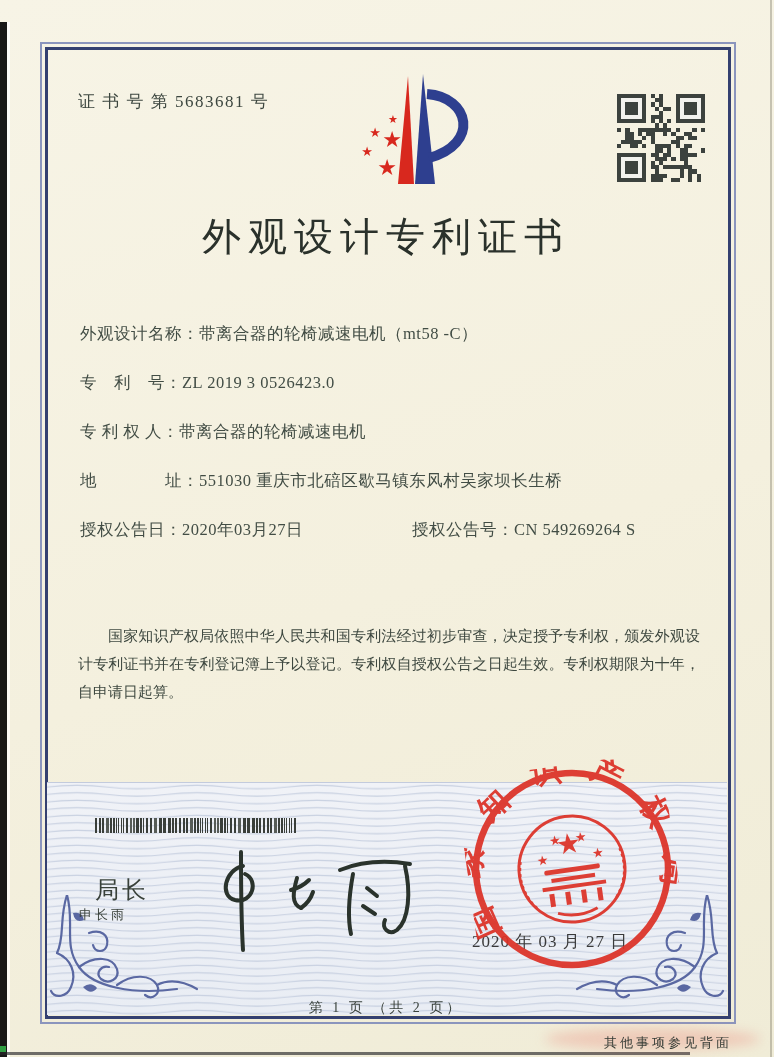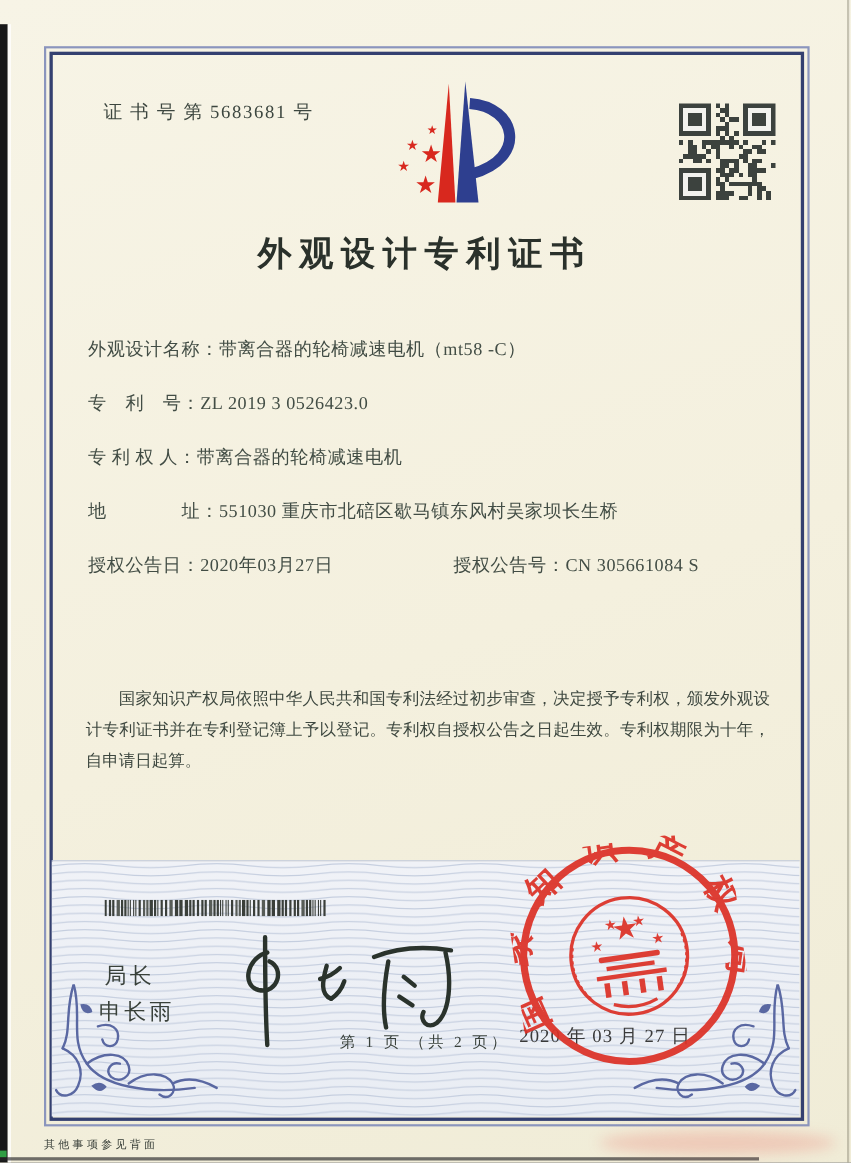--- a/index.html
+++ b/index.html
@@ -10,48 +10,48 @@
   
   .scan-left{left:0;top:22px;width:7px;height:1035px;background:#181818;}
   .scan-left-sliver{left:7px;top:22px;width:3px;height:1035px;background:rgba(255,255,255,.75);}
   .scan-bottom{left:0;top:1052px;width:690px;height:3px;background:#26262a;opacity:.65;}
   .scan-green{left:0;top:1046px;width:6px;height:6px;background:#2f9e44;}
   .scan-right{right:2px;top:0;width:2px;height:100%;background:rgba(110,105,85,.35);}
   
   .frame-outer{left:40px;top:42px;width:692px;height:978px;border:2px solid #8b95bd;}
   .frame-inner{left:45px;top:47px;width:680px;height:966px;border:3px solid #344070;}
   
-  .cert-no{left:78px;top:90px;font-size:17px;letter-spacing:1.5px;color:#3c463f;margin-left:16px;}
+  .cert-no{left:78px;top:90px;font-size:17px;letter-spacing:1.5px;color:#3c463f;}
   .logo{left:330px;top:70px;width:150px;height:128px;}
   .logo-star{position:absolute;color:#d8281e;transform:translate(-50%,-50%);line-height:1;}
   .qr{left:617px;top:94px;width:88px;height:88px;}
-  .title{left:40px;top:210px;width:692px;text-align:center;font-size:31px;font-weight:700;
+  .title{left:40px;top:210px;width:692px;text-align:center;font-size:39px;font-weight:400;
     letter-spacing:7px;color:#2a312b;}
   
-  .fields{left:80px;top:308px;width:616px;display:flex;flex-direction:column;gap:30px;
+  .fields{left:80px;top:324px;width:616px;display:flex;flex-direction:column;gap:30px;
     font-size:16.5px;letter-spacing:.5px;line-height:19px;color:#424d45;}
   .frow{position:relative;white-space:nowrap;}
   .grant-b{position:absolute;left:332px;top:0;}
   
   .paras{left:78px;top:622px;width:622px;font-size:15px;line-height:28px;color:#3d473f;}
   .paras p{margin:0;text-indent:2em;text-align:justify;}
   
   .panel{left:47px;top:782px;width:680px;height:232px;background:linear-gradient(#f0f2f7,#e9edf4);overflow:hidden;border-top:1px solid #c3cbdd;}
   .panel .wave{position:absolute;left:0;top:0;width:100%;height:100%;}
   .flourish{position:absolute;bottom:2px;width:150px;height:118px;}
   .flourish.fl-left{left:2px;}
   .flourish.fl-right{right:2px;transform:scaleX(-1);}
   .barcode{left:95px;top:818px;width:205px;height:15px;}
-  .sig-role{left:95px;top:874px;font-size:20px;letter-spacing:3px;color:#39413a;}
-  .sig-name{left:90px;top:906px;font-size:20px;letter-spacing:3px;color:#39413a;}
+  .sig-role{left:95px;top:874px;font-size:24px;letter-spacing:3px;color:#39413a;}
+  .sig-name{left:79px;top:906px;font-size:13px;letter-spacing:3px;color:#39413a;}
   .signature{left:205px;top:846px;width:215px;height:108px;}
   .seal-date{left:472px;top:930px;font-size:17px;letter-spacing:1px;color:#3a3a3a;}
   .seal{left:468px;top:765px;width:208px;height:208px;transform:rotate(-8deg);}
-  .footer-page{left:40px;top:939px;width:692px;text-align:center;font-size:14px;letter-spacing:3px;color:#39413b;}
-  .footer-note{left:40px;top:1034px;width:692px;text-align:left;font-size:10px;letter-spacing:3px;color:#343b35;}
+  .footer-page{left:40px;top:999px;width:692px;text-align:center;font-size:14px;letter-spacing:3px;color:#39413b;}
+  .footer-note{left:40px;top:1034px;width:692px;text-align:right;font-size:13px;letter-spacing:3px;color:#343b35;}
   .bleed{left:545px;top:1028px;width:215px;height:22px;background:rgba(235,115,105,.28);filter:blur(6px);border-radius:50%;}
 </style>
 </head>
 <body>
 
 <div class="stage">
 
   <div class="abs scan-left"></div>
   <div class="abs scan-left-sliver"></div>
   <div class="abs scan-bottom"></div>
@@ -216,21 +216,21 @@
     </div>
     <div class="frow">
       <span>专 利 权 人：</span><span>带离合器的轮椅减速电机</span>
     </div>
     <div class="frow">
       <span>地　　　　址：</span><span>551030 重庆市北碚区歇马镇东风村吴家坝长生桥</span>
     </div>
     <div class="frow">
       <span>授权公告日：</span><span>2020年03月27日</span>
       <span class="grant-b">
-        <span>授权公告号：</span><span>CN 305661084 S</span>
+        <span>授权公告号：</span><span>CN 549269264 S</span>
       </span>
     </div>
   </div>
 
   <div class="abs paras">
     <p>国家知识产权局依照中华人民共和国专利法经过初步审查，决定授予专利权，颁发外观设计专利证书并在专利登记簿上予以登记。专利权自授权公告之日起生效。专利权期限为十年，自申请日起算。</p>
   </div>
 
   <div class="abs panel">
     <svg class="wave">

